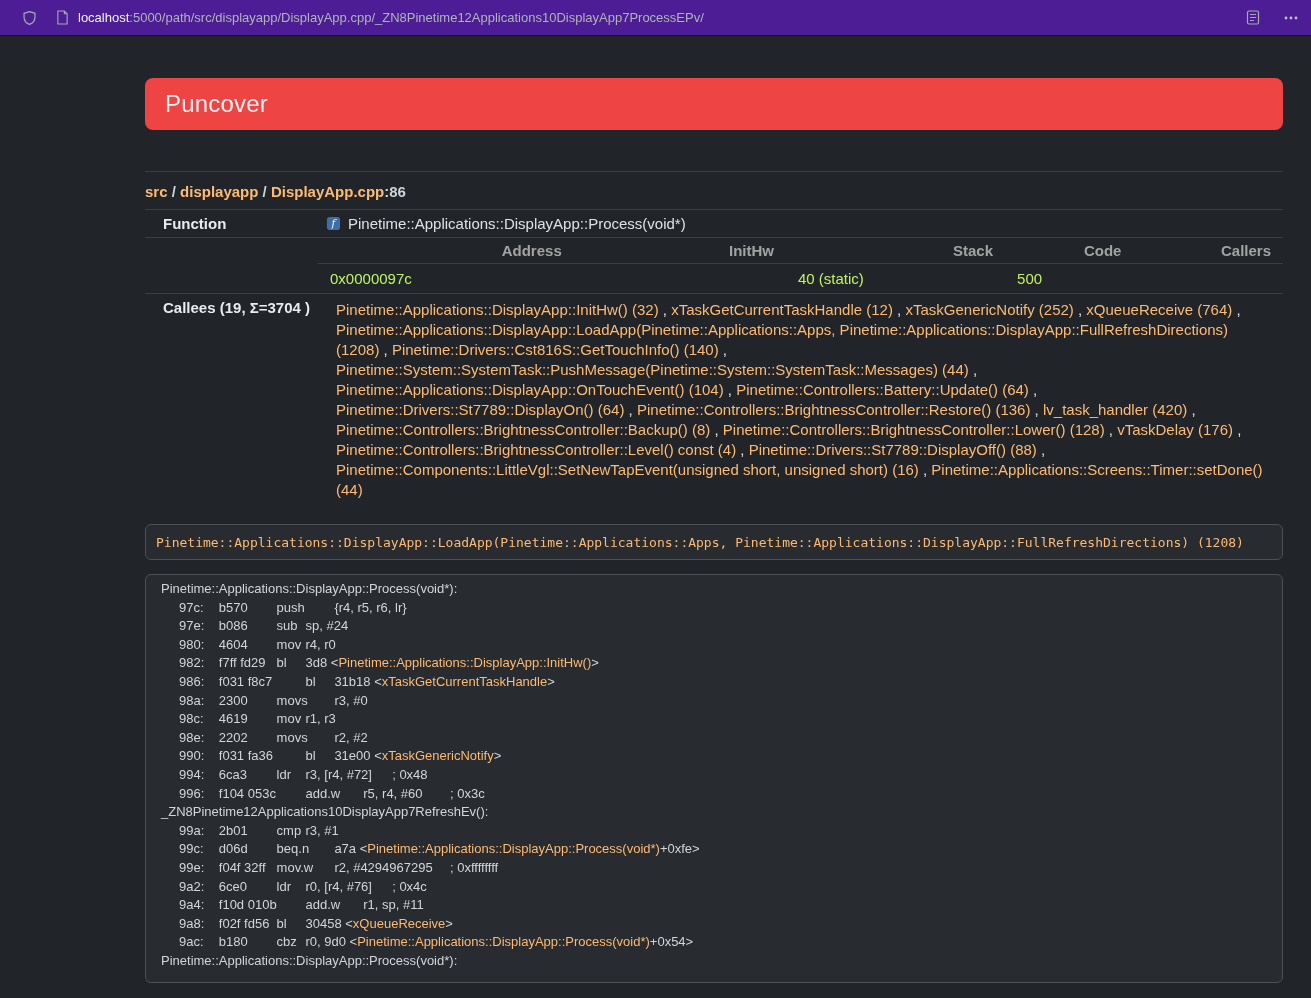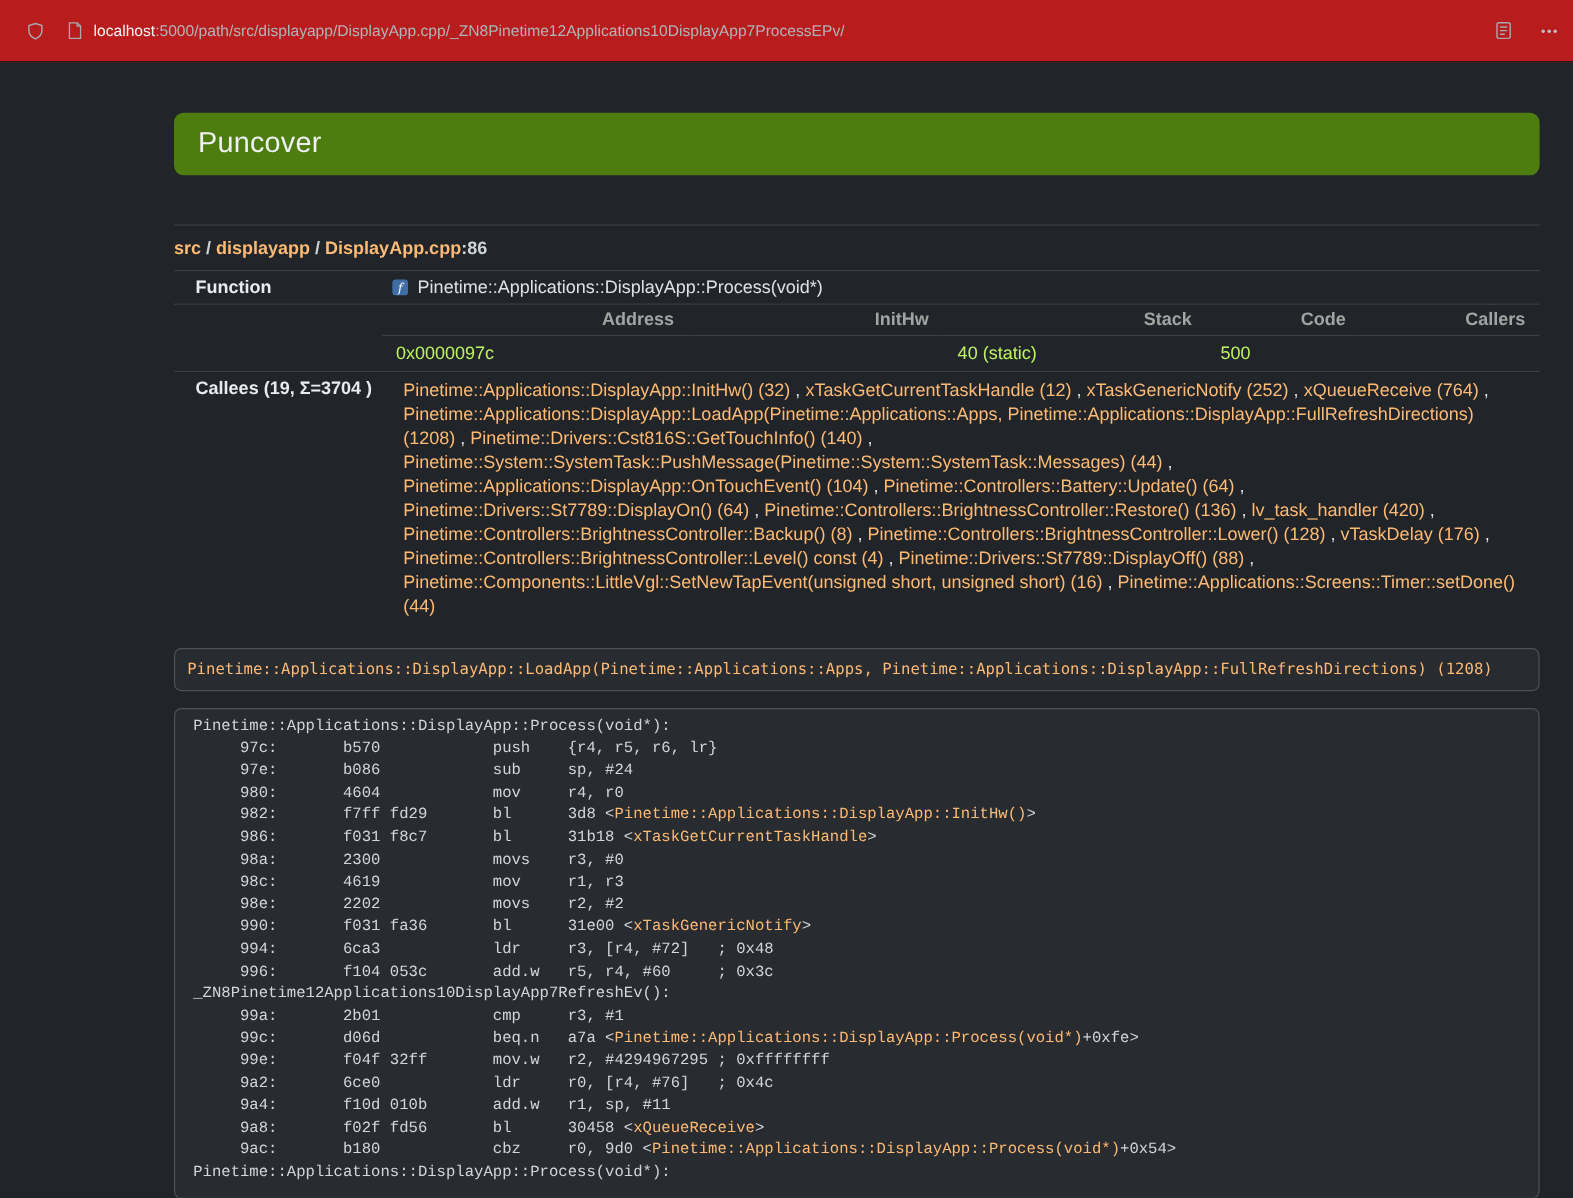--- a/index.html
+++ b/index.html
@@ -4,36 +4,36 @@
 <style>
   * { box-sizing: border-box; }
   html, body { margin: 0; padding: 0; }
   body {
     width: 1311px; height: 998px; overflow: hidden;
     background: #212529; color: #dee2e6;
     font-family: "Liberation Sans", sans-serif;
   }
   
   .topbar {
-    height: 52px; background: #b91c1c; border-bottom: 1px solid #141518;
+    height: 36px; background: #4c1d95; border-bottom: 1px solid #141518;
     display: flex; align-items: center;
   }
   .tb-icon { display: inline-flex; align-items: center; justify-content: center; flex: 0 0 auto; }
   .shield { margin-left: 22px; }
   .favicon { margin-left: 19px; }
   .urlbar { display: flex; align-items: center; flex: 1; min-width: 0; }
   .url-text { font-size: 13px; margin-left: 9px; white-space: nowrap; overflow: hidden; }
   .url-host { color: #f2f3f5; }
   .url-rest { color: #b0b4b8; }
   .reader { margin-left: auto; margin-right: 8px; }
   .dots { margin-right: 12px; margin-left: 14px; }
   
   .container { width: 1138px; margin-left: 145px; }
   .jumbotron {
-    margin-top: 42px; height: 52px; background: #4d7c0f; border-radius: 8px;
+    margin-top: 42px; height: 52px; background: #ef4444; border-radius: 8px;
     display: flex; align-items: center; padding-left: 20px;
   }
   .jumbotron .title { font-size: 24px; font-weight: 400; color: #eef0f2; letter-spacing: .2px; }
   hr.rule { border: none; border-top: 1px solid #3a3f44; margin: 41px 0 0 0; }
   .breadcrumb { margin-top: 11px; font-size: 15px; font-weight: 700; color: #ced4da; }
   a.lnk, .breadcrumb a { color: #fdba74; text-decoration: none; cursor: pointer; }
   
   .fn-table { width: 100%; border-collapse: collapse; margin-top: 9px; font-size: 15px; }
   .fn-table > tbody > tr > th,
   .fn-table > tbody > tr > td { border-top: 1px solid #3a3f44; vertical-align: top; }
@@ -44,21 +44,21 @@
   .stats-table { width: 100%; border-collapse: collapse; font-size: 15px; }
   .stats-table th { text-align: right; font-weight: 700; color: #a3a3a3; padding: 4px 12px; border-bottom: 1px solid #3a3f44; }
   .stats-table td { padding: 6px 12px; color: #bef264; }
   .callees-cell { padding: 6px 8px 6px 18px !important; line-height: 20px; color: #ced4da; }
   
   .hl-box, .code-box { border: 1px solid #4d5156; border-radius: 6px; background: #282b2f; }
   .hl-box { margin-top: 18px; padding: 8px 10px; }
   .hl-box a { font-family: "DejaVu Sans Mono", monospace; font-size: 13px; line-height: 16px; }
   .code-box { margin-top: 14px; padding: 5px 15px 12px 15px; }
   pre.disasm {
-    margin: 0; font-family: Liberation Mono, monospace; font-size: 13px;
+    margin: 0; font-family: Liberation Sans, sans-serif; font-size: 13px;
     line-height: 18.6px; color: #d3d6d9; tab-size: 8; -moz-tab-size: 8; white-space: pre;
   }
   .fn-icon-badge {
     display: inline-flex; width: 15px; height: 15px; flex: 0 0 auto;
   }
 </style>
 </head>
 <body>
 
 <div class="topbar">

